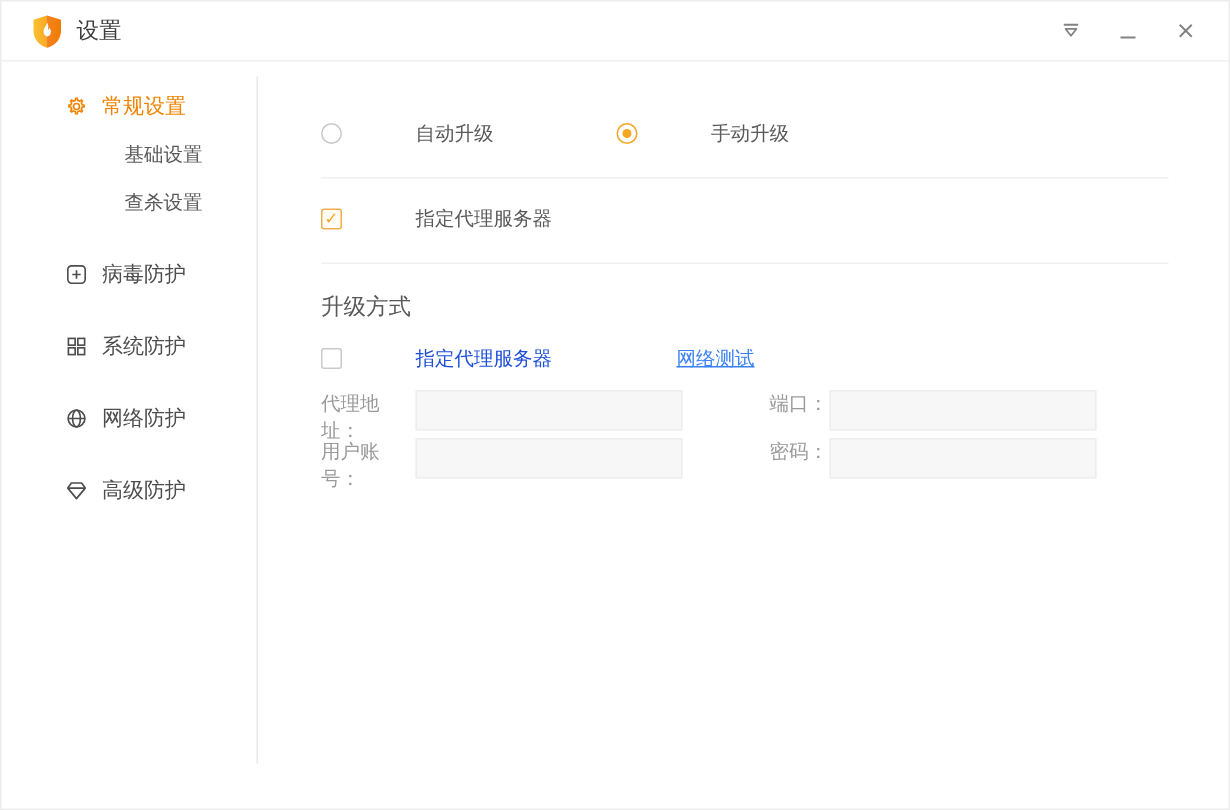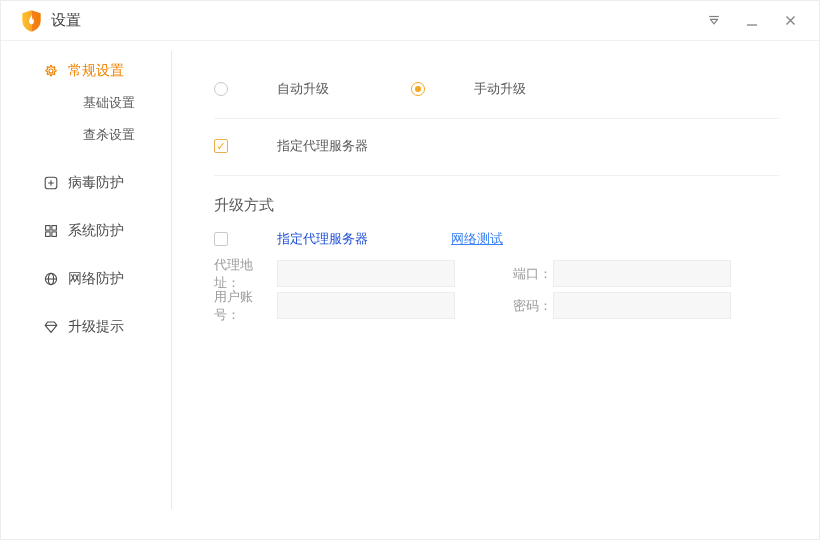--- a/index.html
+++ b/index.html
@@ -70,21 +70,21 @@
   .checkbox {
     width:14px; height:14px; border:1px solid #c9c9c9; border-radius:2px;
     background:#fff; margin-right:9px; flex:none; display:flex;
     align-items:center; justify-content:center; cursor:pointer;
     font-size:11px; line-height:1; color:transparent; font-weight:bold;
   }
   .checkbox.checked { border-color:#f0ad4e; background:#fffdf6; color:#f5a623; }
   .muted { color:#1d4ed8;text-align:right; }
   .test-link { color:#3b82f6; text-decoration:underline; margin-left:43px; cursor:pointer; font-size:13px; }
   .form { margin-top:12px; font-size:13px; color:#9a9a9a; }
-  .form-row { display:flex; align-items:center; height:27px; margin-bottom:5px; }
+  .form-row { display:flex; height:27px; margin-bottom:5px; }
   .f-label { width:63px; flex:none; }
   .f-label.short { width:40px; margin-left:58px;font-family:Liberation Mono, monospace; }
   .f-input {
     width:178px; height:27px; background:#f7f7f7; border:1px solid #ededed;
     flex:none; font-size:13px; color:#666; padding:0 6px; outline:none;
     font-family:"Liberation Sans","DejaVu Sans",sans-serif;
   }
 </style>
 </head>
 <body>
@@ -171,21 +171,21 @@
     </span>
     <span>网络防护</span>
   </div>
   <div class="side-item grp">
     <span class="s-icon">
       <svg viewBox="0 0 16 16" fill="none" stroke="currentColor" stroke-width="1.1" stroke-linejoin="round">
         <path d="M4.6 3 H11.4 L13.8 6.4 L8 13.4 L2.2 6.4 Z"></path>
         <path d="M2.2 6.4 H13.8"></path>
       </svg>
     </span>
-    <span>升级提示</span>
+    <span>高级防护</span>
   </div>
 </div>
 <div class="v-divider"></div>
 
 <div class="main">
 
   <div class="row radio-row">
     <span class="radio"></span>
     <span>自动升级</span>
     <span class="radio checked opt2"></span>

